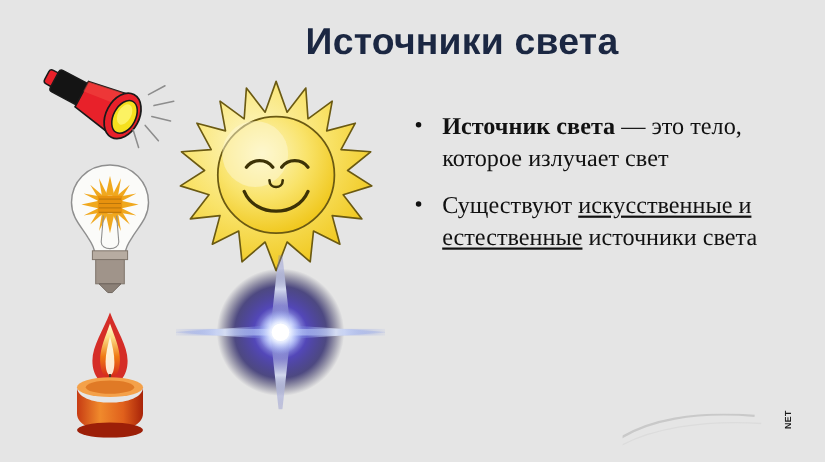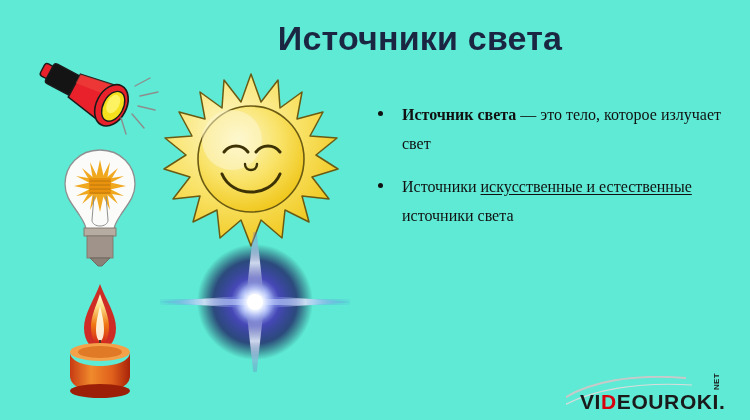--- a/index.html
+++ b/index.html
@@ -12,21 +12,21 @@
     background: #fcfcfc;
     font-family: "Liberation Serif", serif;
     overflow: hidden;
     position: relative;
   }
   .slide {
     position: absolute;
     inset: 0;
     width: 750px;
     height: 420px;
-    background: #5eead4;
+    background: #e5e5e5;
   }
 
   
   .title {
     position: absolute;
     left: 210px;
     top: 18px;
     width: 420px;
     text-align: center;
     font-family: "Liberation Sans", sans-serif;
@@ -88,21 +88,21 @@
   .bullets {
     position: absolute;
     left: 372px;
     top: 100px;
     width: 368px;
   }
   .bullet {
     position: relative;
     padding-left: 30px;
     margin-bottom: 14px;
-    font-size: 16px;
+    font-size: 22px;
     line-height: 29px;
     color: #111111;
   }
   .bullet:last-child {
     margin-bottom: 0;
   }
   .bullet .dot {
     position: absolute;
     left: 6px;
     top: 11px;
@@ -341,28 +341,27 @@
 
   <div class="bullets">
 
     <div class="bullet">
       <span class="dot"></span>
       <span class="b">Источник света</span><span> — </span><span>это тело, которое излучает свет</span>
     </div>
 
     <div class="bullet">
       <span class="dot"></span>
-      <span>Источники </span><span class="u">искусственные и естественные</span><span> источники света</span>
+      <span>Существуют </span><span class="u">искусственные и естественные</span><span> источники света</span>
     </div>
 
 
   </div>
 
   <div class="watermark">
     <svg class="wm-swoosh" viewBox="0 0 180 42" xmlns="http://www.w3.org/2000/svg">
       <path d="M-10 28 C20 4 70 -2 120 2" stroke="#c9c9c9" stroke-width="2" fill="none"></path>
       <path d="M-10 34 C24 12 76 6 126 9" stroke="#dcdcdc" stroke-width="1.2" fill="none"></path>
     </svg>
-    <div class="wm-text"><span>VI</span><span class="red">D</span><span>EOUROKI.</span></div>
     <div class="wm-net">NET</div>
   </div>
 
 </div>
 
 </body></html>

